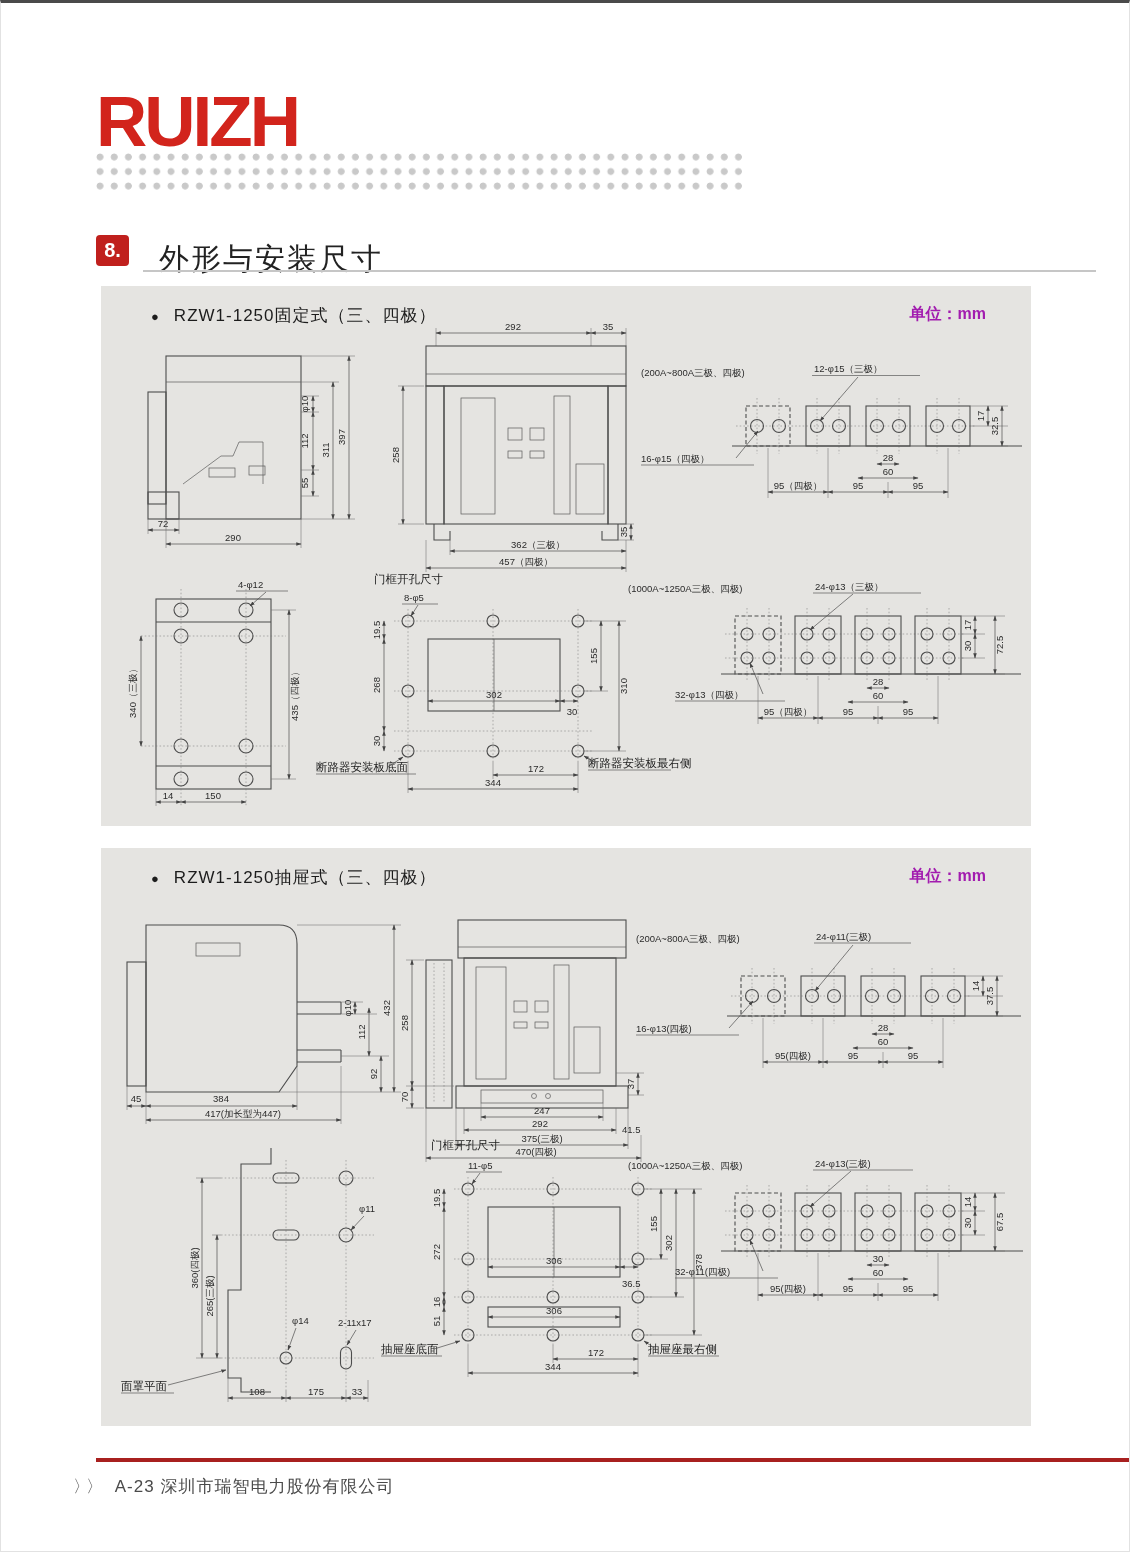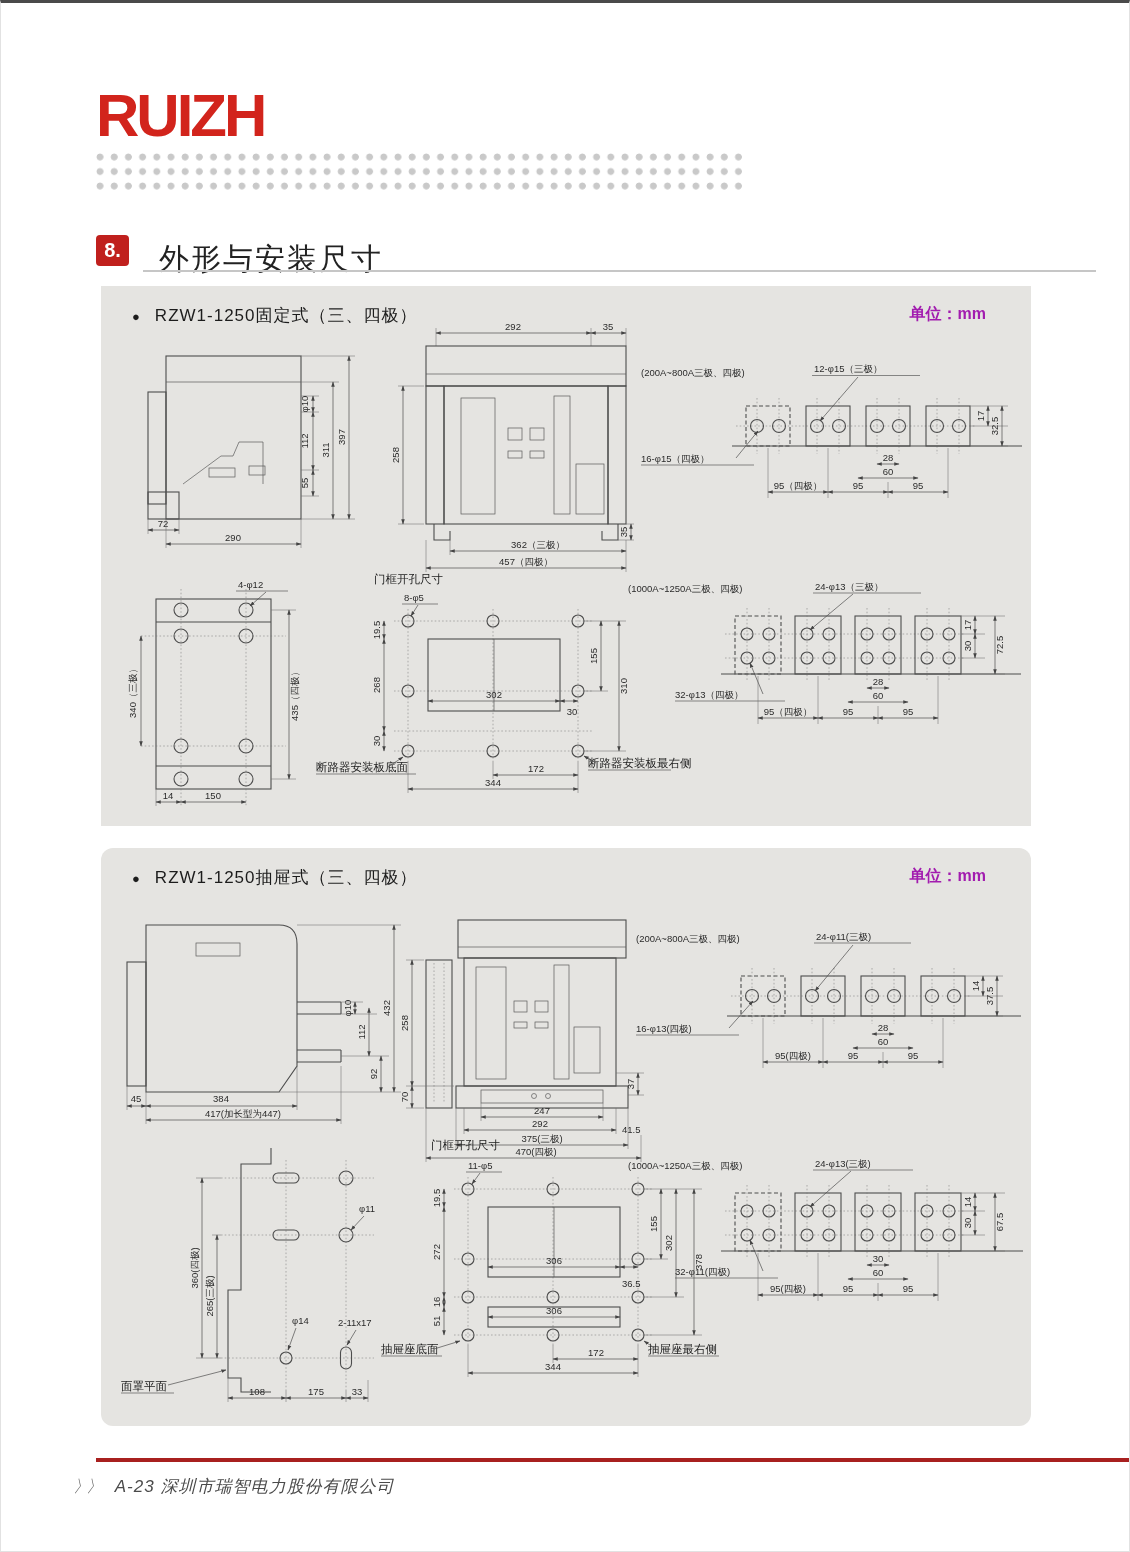--- a/index.html
+++ b/index.html
@@ -3,57 +3,57 @@
 <meta charset="utf-8">
 <style>
   * { margin:0; padding:0; box-sizing:border-box; }
   body { width:1130px; height:1552px; background:#fff; position:relative; overflow:hidden;
          font-family:"Liberation Sans", sans-serif; }
   .page { position:absolute; inset:0; background:#fff; border:1px solid #e2e2e2; border-top:3px solid #4a4a4a; }
   .abs { position:absolute; }
 
   
   .brandrow { position:absolute; left:95px; top:78px; display:flex; align-items:baseline; gap:16px; }
-  .logo { font-size:60px; font-weight:bold; letter-spacing:-3px; color:#d2241c;text-align:center; }
+  .logo { font-size:71px; font-weight:bold; letter-spacing:-3px; color:#d2241c;text-align:center; }
   .brand-zh { font-size:48px; font-weight:bold; color:#141414; letter-spacing:2px; }
   .dots { position:absolute; left:95px; top:150px; width:652px; height:42px;
           background-image:radial-gradient(circle at 4px 4px, #c9c9c9 3.1px, transparent 3.8px);
           background-size:14.2px 14.5px; }
 
   
   .sec-num { position:absolute; left:95px; top:232px; width:33px; height:31px; background:#c0201d;
              border-radius:4px; color:#fff; font-weight:bold; font-size:20px; text-align:center; line-height:30px; }
   .sec-title { position:absolute; left:142px; top:236px; font-size:30px; font-weight:normal; color:#222; letter-spacing:2px;margin-left:16px; }
   .sec-rule { position:absolute; left:142px; top:267px; width:953px; height:2px; background:#c6c6c6; }
 
   
   .panel { position:absolute; left:100px; width:930px; background:#e5e4e1; }
   #panel1 { top:283px; height:540px; }
-  #panel2 { top:845px; height:578px;border-radius:12px; }
-  .ptitle { position:absolute; left:31px; top:18px; font-size:17px; color:#1c1c1c; letter-spacing:1px; }
+  #panel2 { top:845px; height:578px; }
+  .ptitle { position:absolute; left:50px; top:18px; font-size:17px; color:#1c1c1c; letter-spacing:1px; }
   .ptitle .bullet { font-size:13px; margin-right:14px; }
   .punit { position:absolute; right:45px; top:18px; font-size:16px; font-weight:bold; color:#a21caf; }
 
   
   svg { overflow:visible; }
   svg .out  { fill:none; stroke:#4d4d4d; stroke-width:1.1; }
   svg .thin { fill:none; stroke:#5a5a5a; stroke-width:0.7; }
   svg .dash { stroke-dasharray:4 2.5; }
   svg .dot  { fill:none; stroke:#7a7a7a; stroke-width:0.55; stroke-dasharray:1.6 2.1; }
   svg .dim  { fill:none; stroke:#4d4d4d; stroke-width:0.7; marker-start:url(#arw); marker-end:url(#arw); }
   svg .ldr  { fill:none; stroke:#4d4d4d; stroke-width:0.7; marker-end:url(#arw); }
   svg .ext  { fill:none; stroke:#6e6e6e; stroke-width:0.55; }
   svg text  { font-family:"Liberation Sans",sans-serif; font-size:9.5px; fill:#2b2b2b; }
   svg text.t  { text-anchor:middle; }
   svg text.tl { text-anchor:start; }
   svg text.zh { font-size:11.5px; fill:#222; }
 
   
   .foot-rule { position:absolute; left:95px; right:0; top:1455px; height:4px; background:#a8201f; }
-  .footrow { position:absolute; left:72px; top:1472px; font-size:17px; color:#4a4a4a; letter-spacing:1px;font-style:italic; }
+  .footrow { position:absolute; left:72px; top:1472px; font-size:17px; color:#4a4a4a; letter-spacing:1px; }
   .footrow .mk { color:#666; margin-right:10px; letter-spacing:-4px; }
 </style>
 </head>
 <body>
 
 <svg width="0" height="0" style="position:absolute">
     <defs>
   <marker id="arw" viewBox="0 0 10 10" refX="9" refY="5" markerWidth="7.5" markerHeight="7.5" orient="auto-start-reverse">
     <path d="M0,1.6 L10,5 L0,8.4 z" fill="#444"></path>
   </marker>

